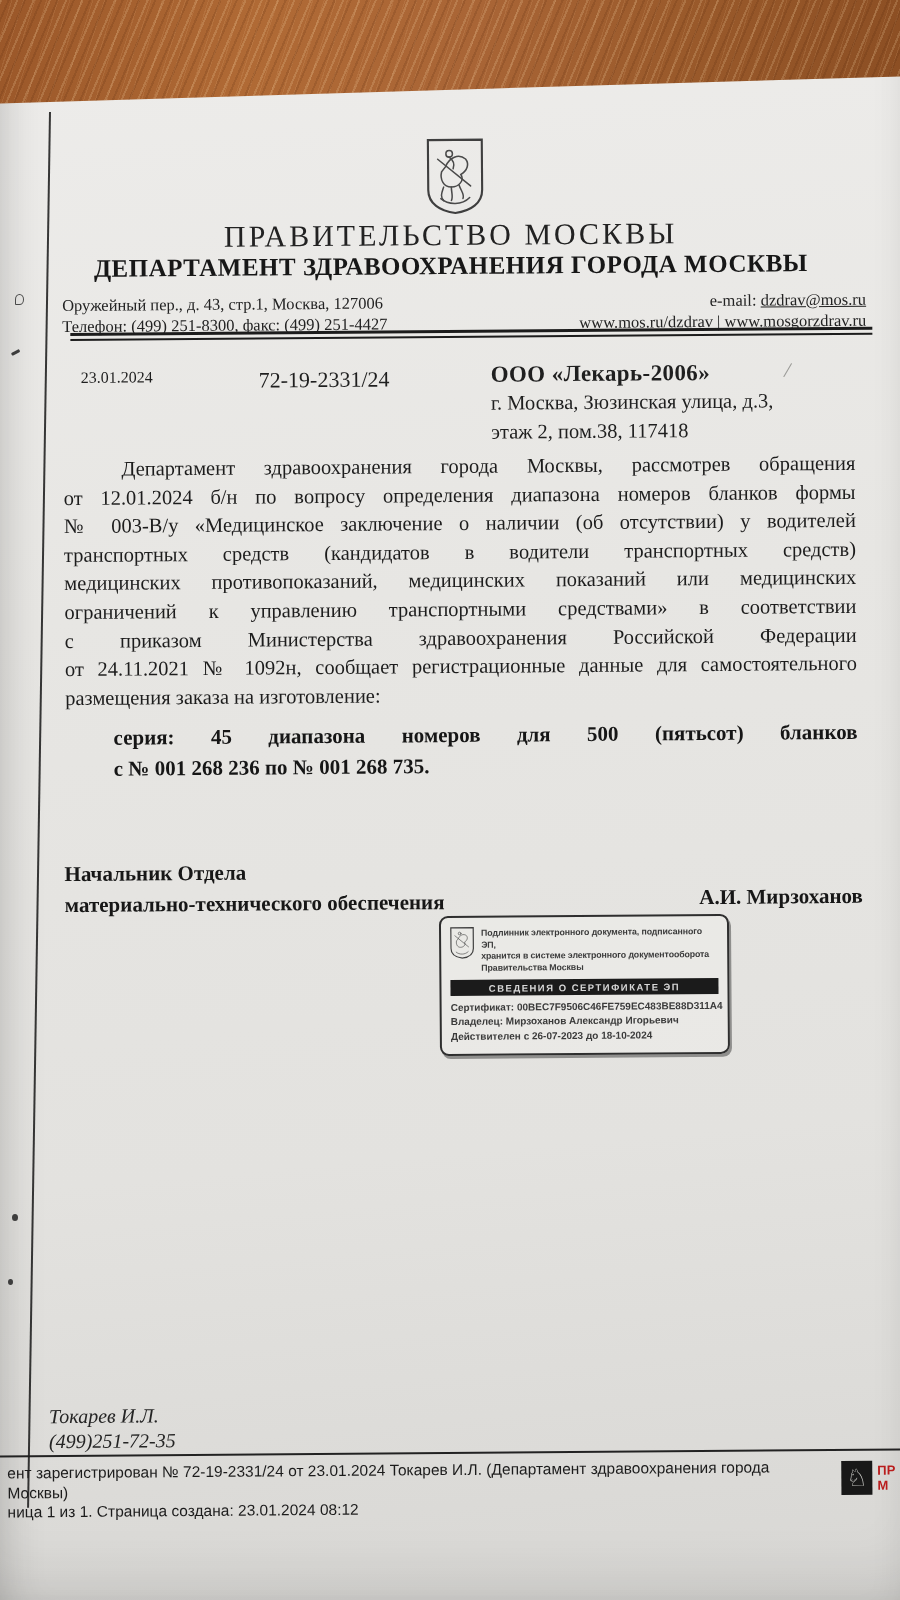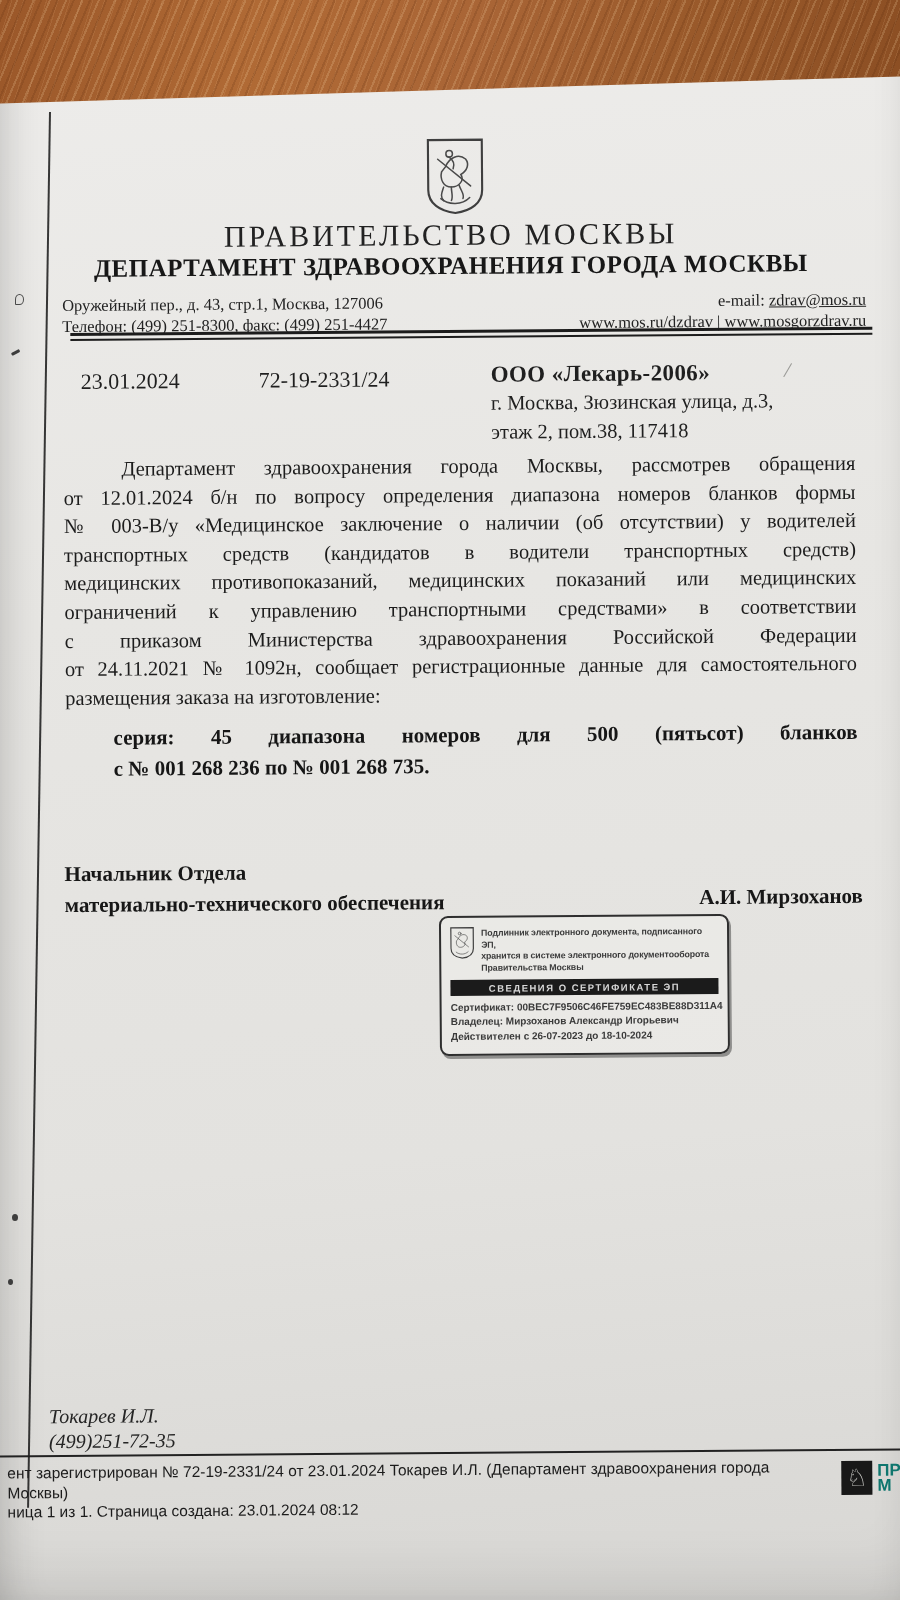--- a/index.html
+++ b/index.html
@@ -36,21 +36,21 @@
   
   .content{position:absolute;inset:0;z-index:3;transform:rotate(-0.45deg);transform-origin:450px 800px;}
   .abs{position:absolute;}
   .arms{left:431px;top:138px;}
   .title1{left:0;top:218px;width:910px;text-align:center;font-size:30px;letter-spacing:3px;color:#222;}
   .title2{left:0;top:252px;width:910px;text-align:center;font-size:25px;font-weight:bold;letter-spacing:.5px;color:#171717;}
   .contact-l{left:66px;top:292px;font-size:16.5px;line-height:21px;color:#232323;}
   .contact-r{left:430px;top:292px;width:440px;text-align:right;font-size:16.5px;line-height:21px;color:#232323;}
   .contact-r .uline{text-decoration:underline;}
   .rule{left:74px;top:330px;width:802px;height:3px;border-top:3px solid #1c1c1c;border-bottom:2px solid #1c1c1c;}
-  .date{left:84px;top:366px;font-size:22px;}
+  .date{left:84px;top:366px;font-size:16px;}
   .number{left:262px;top:366px;font-size:22px;}
   .recipient{left:494px;top:360px;font-size:20.5px;line-height:29px;}
   .recipient .rname{font-size:23px;font-weight:bold;letter-spacing:.4px;}
   .penmark{left:788px;top:360px;font-size:22px;color:#9a9a97;transform:rotate(12deg);}
   .bodytxt{left:66px;top:452px;width:792px;font-size:20.5px;line-height:28.6px;color:#1d1d1d;}
   .bline{text-align:justify;text-align-last:justify;white-space:nowrap;}
   .bline.first{text-indent:58px;}
   .bline.last{text-align-last:left;white-space:normal;}
   .order{left:114px;top:720px;width:744px;font-weight:bold;font-size:21px;line-height:31px;color:#161616;}
   .order .j{text-align:justify;text-align-last:justify;}
@@ -70,21 +70,21 @@
   .stamp-bar{margin:6px 0 5px;background:#1b1b1b;color:#d8d8d8;font-size:9.5px;font-weight:bold;
              text-align:center;letter-spacing:1.5px;padding:2.5px 0 2px;}
   .stamp-line{font-size:10px;line-height:14.5px;font-weight:bold;white-space:nowrap;}
   .executor{left:44px;top:1401px;font-size:20px;line-height:25px;color:#242424;font-style:italic;}
   .footer-rule{left:-12px;top:1452px;width:930px;border-top:2.5px solid #222;}
   .footer{left:2px;top:1460px;width:820px;font-family:"Liberation Sans", sans-serif;
           font-size:15.5px;line-height:19.5px;color:#1c1c1c;}
   .ministamp{left:836px;top:1464px;width:31px;height:34px;background:#181818;color:#cfcfcb;
              display:flex;align-items:center;justify-content:center;font-size:24px;z-index:4;}
   .ministamp-label{left:872px;top:1466px;font-family:"Liberation Sans", sans-serif;
-                   font-weight:bold;font-size:17px;line-height:15px;color:#0f766e;}
+                   font-weight:bold;font-size:13px;line-height:15px;color:#b91c1c;}
   svg .eng{stroke:#4a4a4a;fill:none;stroke-width:1.6;stroke-linecap:round;}
 </style>
 </head>
 <body>
 
 <div class="scene">
 
   <div class="paper"></div>
   <div class="wood"></div>
 
@@ -114,21 +114,21 @@
     </div>
 
     <div class="abs title1">ПРАВИТЕЛЬСТВО МОСКВЫ</div>
     <div class="abs title2">ДЕПАРТАМЕНТ ЗДРАВООХРАНЕНИЯ ГОРОДА МОСКВЫ</div>
 
     <div class="abs contact-l">
       <div>Оружейный пер., д. 43, стр.1, Москва, 127006</div>
       <div>Телефон: (499) 251-8300, факс: (499) 251-4427</div>
     </div>
     <div class="abs contact-r">
-      <div><span>e-mail: </span><span class="uline">zdrav@mos.ru</span></div>
+      <div><span>e-mail: </span><span class="uline">dzdrav@mos.ru</span></div>
       <div>www.mos.ru/dzdrav | www.mosgorzdrav.ru</div>
     </div>
 
     <div class="abs rule"></div>
 
     <div class="abs date">23.01.2024</div>
     <div class="abs number">72-19-2331/24</div>
     <div class="abs recipient">
       <div class="rname">ООО «Лекарь-2006»</div>
       <div>г. Москва, Зюзинская улица, д.3,</div>

